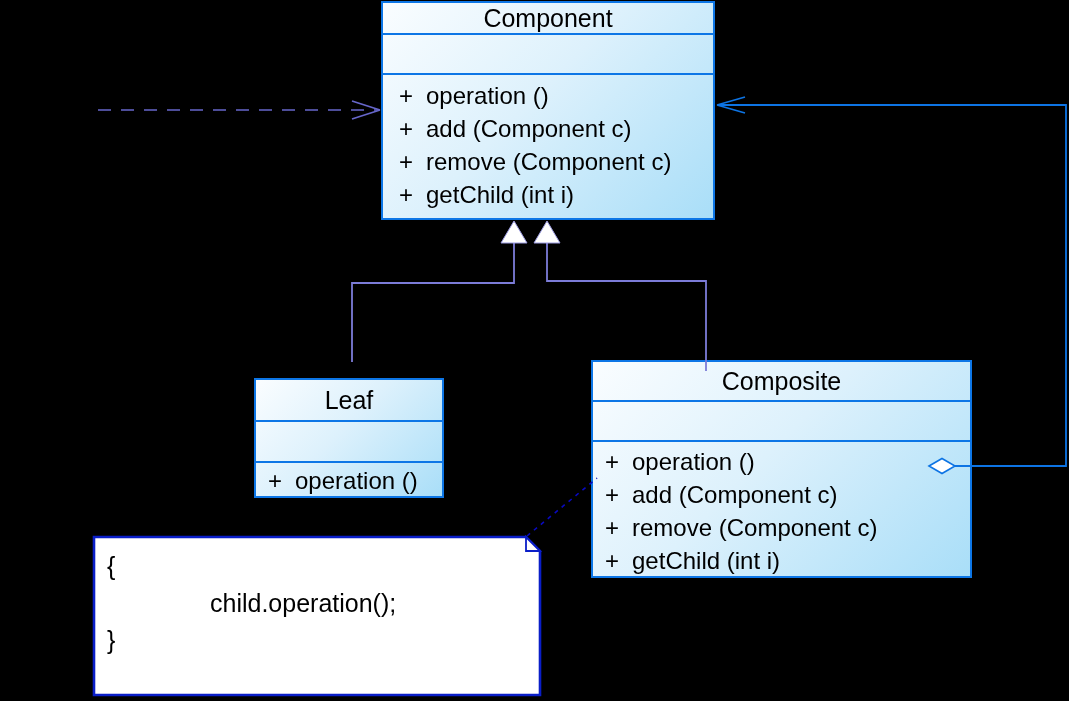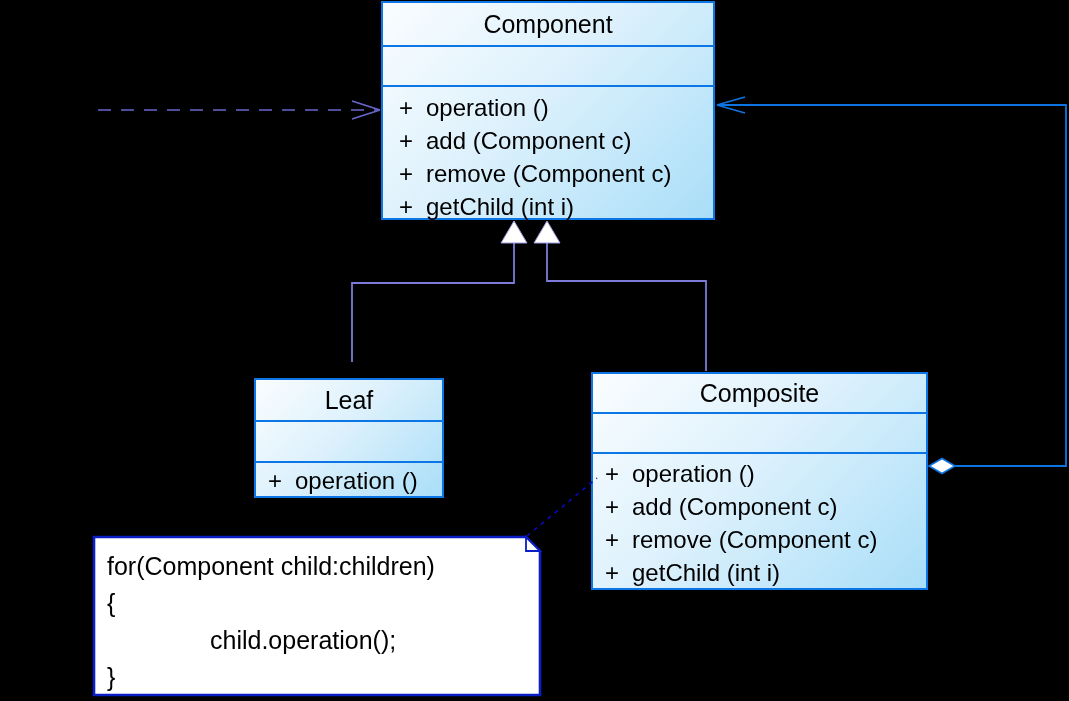--- a/index.html
+++ b/index.html
@@ -62,21 +62,21 @@
   .note-text .note-line { padding-left: 13px; white-space: pre; }
   .note-text .note-line.indent { padding-left: 116px; }
 </style>
 </head>
 <body>
 
 <div class="canvas">
 
 
   <div class="uml-class" id="component" style="left:381px; top:1px; width:334px; height:219px;">
-    <div class="compartment title" style="height:42px;">Component</div>
+    <div class="compartment title" style="height:30px;">Component</div>
     <div class="compartment attrs" style="height:40px;"></div>
     <div class="compartment methods">
       <div class="method">
         <span class="vis">+</span>
         <span>operation ()</span>
       </div>
       <div class="method">
         <span class="vis">+</span>
         <span>add (Component c)</span>
       </div>
@@ -95,21 +95,21 @@
     <div class="compartment title" style="height:40px;">Leaf</div>
     <div class="compartment attrs" style="height:41px;"></div>
     <div class="compartment methods">
       <div class="method">
         <span class="vis">+</span>
         <span>operation ()</span>
       </div>
     </div>
   </div>
 
-  <div class="uml-class" id="composite" style="left:591px; top:372px; width:337px; height:218px;">
+  <div class="uml-class" id="composite" style="left:591px; top:360px; width:381px; height:218px;">
     <div class="compartment title" style="height:38px;">Composite</div>
     <div class="compartment attrs" style="height:40px;"></div>
     <div class="compartment methods">
       <div class="method">
         <span class="vis">+</span>
         <span>operation ()</span>
       </div>
       <div class="method">
         <span class="vis">+</span>
         <span>add (Component c)</span>
@@ -150,19 +150,18 @@
 
     <path d="M498 539 L505 539 M527 536 L597 478" fill="none" stroke="#0909c0" stroke-width="1.6" stroke-dasharray="4 5"></path>
 
     <g>
       <polygon points="94,537 526,537 540,551 540,695 94,695" fill="#ffffff" stroke="#0a1ec8" stroke-width="2.6"></polygon>
       <polygon points="526,537 526,551 540,551" fill="#ffffff" stroke="#0a1ec8" stroke-width="1.8"></polygon>
     </g>
   </svg>
 
   <div class="note-text">
-    <div class="note-line">for(Component child:children)</div>
     <div class="note-line">{</div>
     <div class="note-line indent">child.operation();</div>
     <div class="note-line">}</div>
   </div>
 
 </div>
 
 </body></html>

